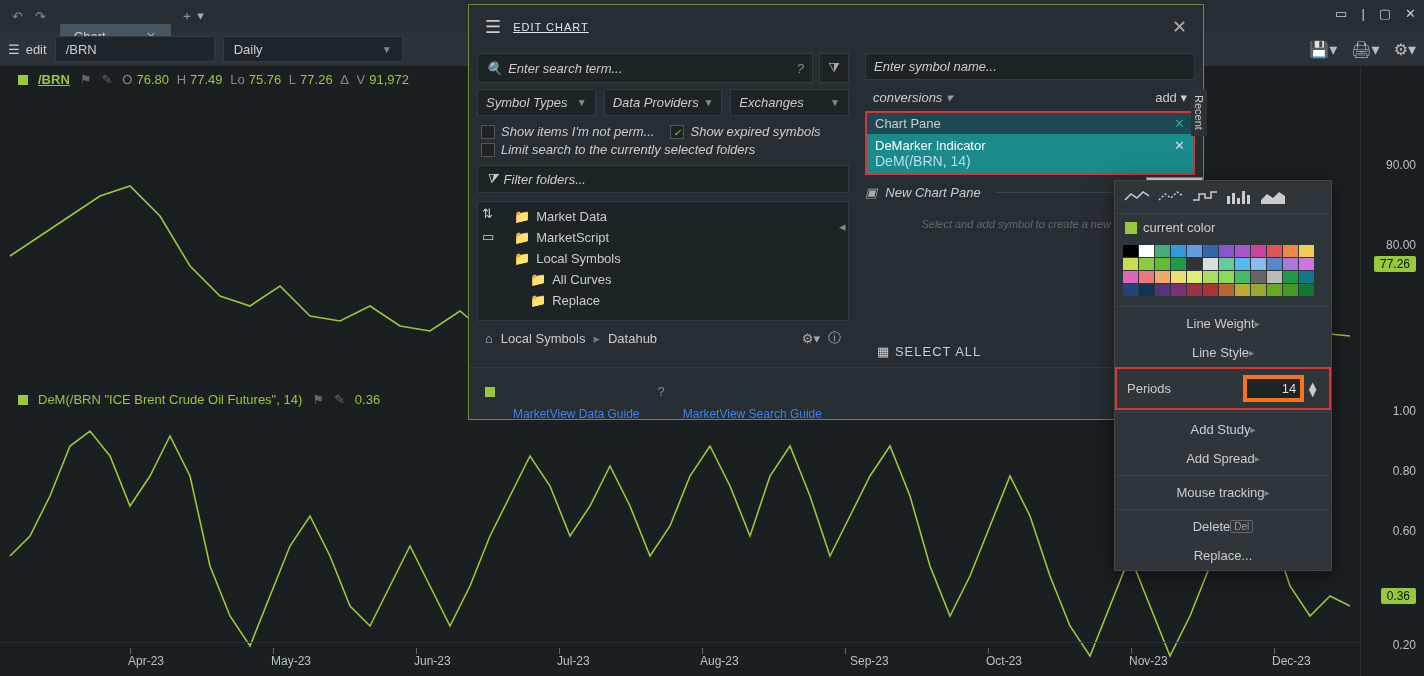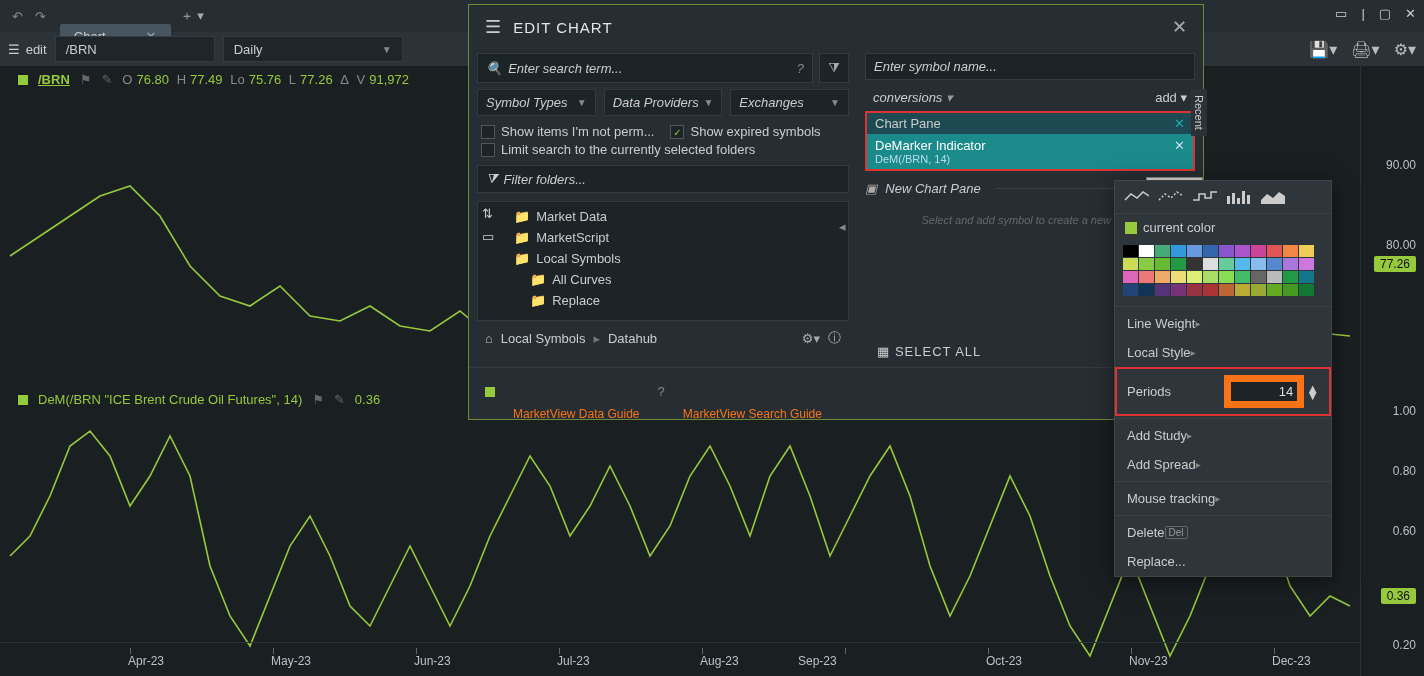--- a/index.html
+++ b/index.html
@@ -26,70 +26,70 @@
 .yaxis{position:absolute;right:0;width:64px;top:0;bottom:0;border-left:1px solid #2a3136;background:#1a1f22;}
 .ylabel{position:absolute;right:8px;color:#b8c2c9;font-size:12px;}
 .ylabel.hl{background:#97c93d;color:#111;padding:1px 6px;border-radius:2px;}
 .xaxis{position:absolute;bottom:0;left:0;right:64px;height:34px;border-top:1px solid #2a3136;}
 .xlabel{position:absolute;bottom:8px;color:#b8c2c9;font-size:12px;}
 .xtick{position:absolute;bottom:22px;width:1px;height:6px;background:#666;}
 .sub-header{padding:6px 18px;display:flex;align-items:center;gap:10px;position:absolute;top:320px;left:0;}
 .green-sq{width:10px;height:10px;background:#97c93d;display:inline-block;}
 .dialog{position:absolute;left:468px;top:4px;width:736px;height:416px;background:#272e33;border:1px solid #6a8a3a;z-index:10;}
 .dlg-title{height:44px;display:flex;align-items:center;padding:0 16px;gap:12px;}
-.dlg-title .t{color:#e0e6ea;font-size:15px;letter-spacing:1px;}
+.dlg-title .t{color:#e0e6ea;font-size:11px;letter-spacing:1px;text-decoration:underline;}
 .dlg-close{margin-left:auto;color:#aaa;font-size:18px;cursor:pointer;}
 .dlg-body{display:flex;height:318px;}
 .dlg-left{width:388px;padding:4px 8px;}
 .dlg-right{flex:1;padding:4px 8px;position:relative;}
 .search-row{display:flex;gap:6px;margin-bottom:6px;}
 .search-in{flex:1;background:#1d2428;border:1px solid #333b40;padding:5px 8px;color:#888;font-style:italic;display:flex;align-items:center;gap:6px;}
 .sq-btn{width:30px;height:30px;background:#1d2428;border:1px solid #333b40;display:flex;align-items:center;justify-content:center;color:#aaa;cursor:pointer;}
 .drop-row{display:flex;gap:8px;margin-bottom:8px;}
 .combo{flex:1;background:#1d2428;border:1px solid #333b40;padding:5px 8px;color:#888;font-style:italic;display:flex;align-items:center;justify-content:space-between;font-size:12px;}
-.chk-row{display:flex;align-items:flex-end;gap:6px;margin:3px 0;padding-left:4px;}
+.chk-row{display:flex;align-items:flex-end;gap:6px;margin:3px 0;padding-left:4px;font-style:italic;}
 .chk{width:14px;height:14px;border:1px solid #555;background:#1d2428;display:inline-flex;align-items:center;justify-content:center;font-size:10px;color:#97c93d;}
 .filter-row{background:#1d2428;border:1px solid #333b40;padding:5px 8px;color:#888;font-style:italic;margin:8px 0;display:flex;align-items:center;gap:6px;}
 .tree{background:#1d2428;border:1px solid #333b40;height:120px;overflow:hidden;padding:4px;display:flex;}
 .tree-ctrl{width:28px;color:#888;font-size:11px;}
 .tree-list{flex:1;}
 .tree-item{display:flex;align-items:center;gap:6px;padding:3px 4px;}
 .folder{color:#d4a74f;}
 .breadcrumb{display:flex;align-items:center;gap:8px;padding:8px;color:#8fae4e;}
 .breadcrumb .home{color:#bbb;}
 .breadcrumb .sep{color:#777;}
 .sym-row{background:#1d2428;border:1px solid #333b40;padding:5px 8px;color:#888;font-style:italic;margin-bottom:6px;}
 .conv-row{display:flex;align-items:center;justify-content:space-between;padding:4px 8px;}
 .conv-row .c{color:#999;font-style:italic;}
 .pane-box{border:2px solid #d33;margin:2px 0;}
 .pane-hd{background:#1d4a52;color:#cde;padding:3px 8px;font-size:12px;display:flex;align-items:center;justify-content:space-between;}
 .pane-item{background:#1a8a8a;padding:4px 8px;}
 .pane-item .nm{color:#fff;}
-.pane-item .sb{color:#bde;font-size:11px;}
+.pane-item .sb{color:#bde;font-size:14px;}
 .pane-item .x{float:right;color:#cde;cursor:pointer;}
 .edit-tag{position:absolute;right:0;top:128px;background:#ddd;color:#222;padding:1px 6px;font-size:11px;border:1px solid #888;display:flex;align-items:center;gap:3px;}
 .edit-tag .gs{width:8px;height:8px;background:#7b2;}
 .new-pane{display:flex;align-items:center;gap:8px;margin-top:10px;color:#888;font-style:italic;}
 .hint{color:#666;font-style:italic;font-size:11px;text-align:center;margin-top:18px;}
 .recent-tab{position:absolute;right:-4px;top:40px;writing-mode:vertical-rl;color:#ccc;font-size:11px;background:#2b3338;padding:6px 2px;}
 .dlg-foot{height:48px;display:flex;align-items:center;padding:0 16px;gap:18px;border-top:1px solid #333b40;}
-.dlg-foot .lnk{color:#f97316;font-size:12px;margin-top:44px;}
+.dlg-foot .lnk{color:#3b82f6;font-size:12px;margin-top:44px;}
 .dlg-foot .ok{margin-left:auto;color:#ddd;cursor:pointer;}
 .sel-row{position:absolute;bottom:54px;left:398px;right:12px;display:flex;align-items:center;justify-content:space-between;padding:6px 10px;color:#aaa;font-size:12px;letter-spacing:1px;}
 .popup{position:absolute;left:1114px;top:180px;width:218px;background:#2e363b;border:1px solid #444;z-index:20;box-shadow:0 4px 20px rgba(0,0,0,.5);}
 .ct-row{display:flex;gap:4px;padding:6px;border-bottom:1px solid #3a4248;}
 .ct-ic{width:30px;height:20px;display:flex;align-items:center;justify-content:center;color:#ccc;cursor:pointer;}
 .cur-color{display:flex;align-items:center;gap:6px;padding:6px 10px;}
 .cur-color .sw{width:12px;height:12px;background:#97c93d;}
 .palette{display:flex;flex-wrap:wrap;padding:4px 8px 8px 8px;gap:1px;}
 .pc{width:15px;height:12px;cursor:pointer;}
-.menu-item{padding:7px 12px;display:flex;align-items:center;justify-content:flex-start;cursor:pointer;}
+.menu-item{padding:7px 12px;display:flex;align-items:center;justify-content:center;cursor:pointer;}
 .menu-item .arr{color:#888;font-size:10px;}
 .periods-row{border:2px solid #d33;padding:6px 10px;display:flex;align-items:center;justify-content:space-between;}
-.periods-row input{width:80px;background:#1d2428;border:7px solid #f97316;color:#ddd;text-align:right;padding:2px 4px;}
+.periods-row input{width:61px;background:#1d2428;border:4px solid #f97316;color:#ddd;text-align:right;padding:2px 4px;}
 .spin{display:flex;flex-direction:column;font-size:7px;color:#aaa;margin-left:2px;line-height:7px;}
 .del-key{border:1px solid #666;padding:0 3px;font-size:10px;color:#999;border-radius:2px;}
 .win-ctrl{position:absolute;right:8px;top:6px;display:flex;gap:14px;color:#bbb;z-index:5;}
 .win-ctrl span{cursor:pointer;}
 .divider{height:1px;background:#3a4248;margin:2px 0;}
 </style>
 </head>
 <body>
 
 <div class="win-ctrl">
@@ -177,21 +177,21 @@
       <div class="xlabel" style="left: 128px;">Apr-23</div>
       <div class="xtick" style="left: 273px;"></div>
       <div class="xlabel" style="left: 271px;">May-23</div>
       <div class="xtick" style="left: 416px;"></div>
       <div class="xlabel" style="left: 414px;">Jun-23</div>
       <div class="xtick" style="left: 559px;"></div>
       <div class="xlabel" style="left: 557px;">Jul-23</div>
       <div class="xtick" style="left: 702px;"></div>
       <div class="xlabel" style="left: 700px;">Aug-23</div>
       <div class="xtick" style="left: 845px;"></div>
-      <div class="xlabel" style="left: 798px;">Sep-23</div>
+      <div class="xlabel" style="left: 850px;">Sep-23</div>
       <div class="xtick" style="left: 988px;"></div>
       <div class="xlabel" style="left: 986px;">Oct-23</div>
       <div class="xtick" style="left: 1131px;"></div>
       <div class="xlabel" style="left: 1129px;">Nov-23</div>
       <div class="xtick" style="left: 1274px;"></div>
       <div class="xlabel" style="left: 1272px;">Dec-23</div>
     </div>
 </div>
 
 <div class="dialog">
@@ -407,21 +407,21 @@
       <div class="pc" style="background: rgb(102, 170, 34);"></div>
       <div class="pc" style="background: rgb(68, 153, 34);"></div>
       <div class="pc" style="background: rgb(17, 119, 51);"></div>
     </div>
   <div class="divider"></div>
   <div class="menu-item">
       <span>Line Weight</span>
       <span class="arr">▸</span>
     </div>
   <div class="menu-item">
-      <span>Local Style</span>
+      <span>Line Style</span>
       <span class="arr">▸</span>
     </div>
   <div class="periods-row">
     <span>Periods</span>
     <span style="display:flex;align-items:center">
       <input value="14" style="">
       <span class="spin">
           <span>▲</span>
           <span>▼</span>
         </span>

